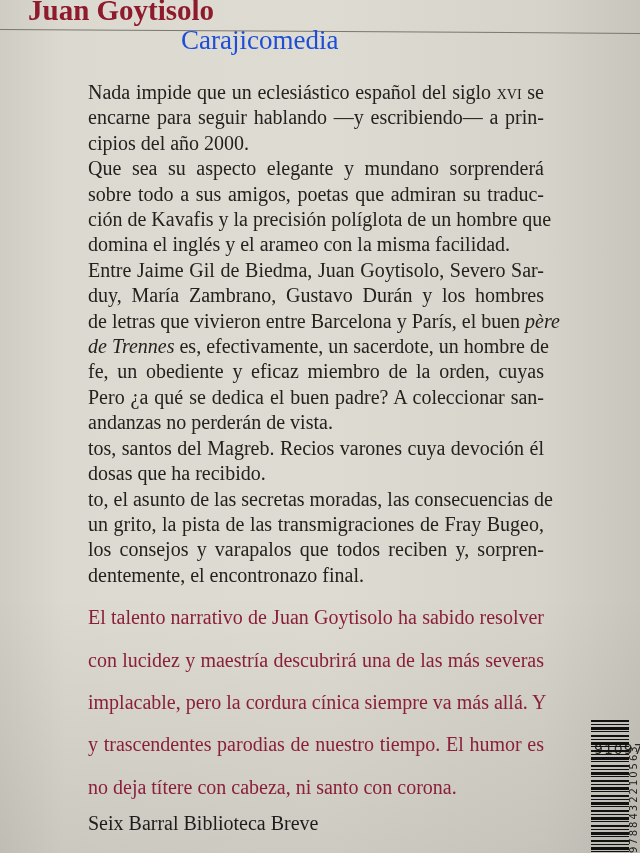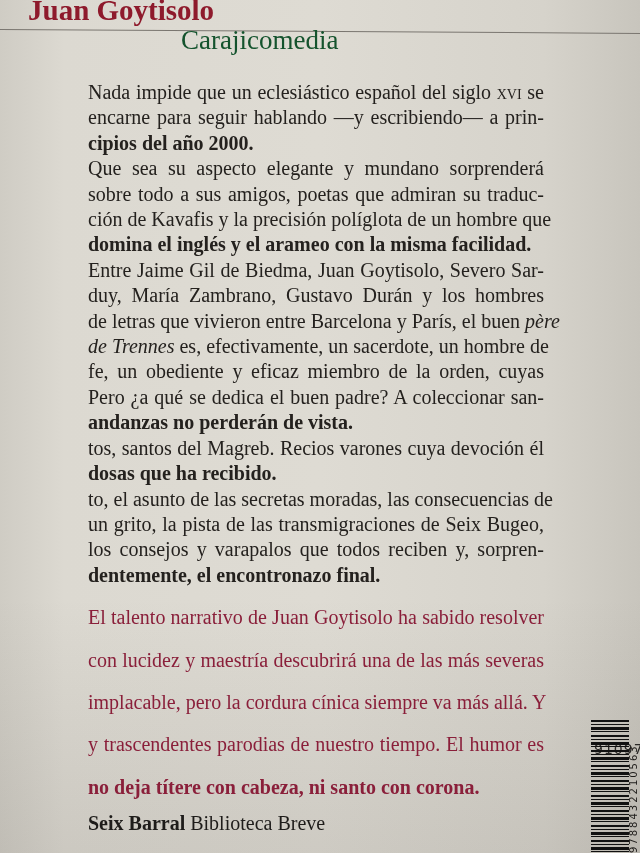--- a/index.html
+++ b/index.html
@@ -15,34 +15,34 @@
   .rule {
     position:absolute; left:0; top:29px; width:640px; height:1px;
     background:#7a7670; transform:rotate(0.35deg); transform-origin:left;
   }
   .author {
     position:absolute; left:28px; top:-6px;
     font-size:29px; font-weight:bold; color:#8e1a2c; letter-spacing:0px;
   }
   .title {
     position:absolute; left:181px; top:25px;
-    font-size:27px; color:#14532d;
+    font-size:27px; color:#1d4ed8;
   }
   .body-text {
     position:absolute; left:88px; top:80px; width:456px;
     font-size:20px; line-height:25.4px; color:#24211e;
   }
   .body-text .ln { display:block; white-space:nowrap; text-align:justify; text-align-last:justify; }
-  .body-text .ln.last { text-align-last:left;font-weight:bold; }
+  .body-text .ln.last { text-align-last:left; }
   .body-text .red { color:#8a1f3a;margin-top:17px; }
   .sc { font-variant:small-caps; }
   .publisher {
     position:absolute; left:88px; top:812px; font-size:20px; color:#1e1c1a;
   }
-  .publisher b { font-weight:bold; }
+  .publisher b { font-weight:normal; }
   .isbn-top {
     position:absolute; left:594px; top:699px; font-size:14px; color:#2a2826;
     font-family: "DejaVu Sans", sans-serif; letter-spacing:1px;margin-top:42px;
   }
   .barcode {
     position:absolute; left:591px; top:720px; width:38px; height:133px;
     background: repeating-linear-gradient(180deg,
       #111 0px, #111 2px, transparent 2px, transparent 4px,
       #111 4px, #111 5px, transparent 5px, transparent 7px,
       #111 7px, #111 10px, transparent 10px, transparent 11px,
@@ -73,21 +73,21 @@
   <span class="ln">Entre Jaime Gil de Biedma, Juan Goytisolo, Severo Sar-</span>
   <span class="ln">duy, María Zambrano, Gustavo Durán y los hombres</span>
   <span class="ln">de letras que vivieron entre Barcelona y París, el buen <i>père</i></span>
   <span class="ln"><i>de Trennes</i> es, efectivamente, un sacerdote, un hombre de</span>
   <span class="ln">fe, un obediente y eficaz miembro de la orden, cuyas</span>
   <span class="ln">Pero ¿a qué se dedica el buen padre? A coleccionar san-</span>
   <span class="ln last">andanzas no perderán de vista.</span>
   <span class="ln">tos, santos del Magreb. Recios varones cuya devoción él</span>
   <span class="ln last">dosas que ha recibido.</span>
   <span class="ln">to, el asunto de las secretas moradas, las consecuencias de</span>
-  <span class="ln">un grito, la pista de las transmigraciones de Seix Bugeo,</span>
+  <span class="ln">un grito, la pista de las transmigraciones de Fray Bugeo,</span>
   <span class="ln">los consejos y varapalos que todos reciben y, sorpren-</span>
   <span class="ln last">dentemente, el encontronazo final.</span>
   <span class="ln red">El talento narrativo de Juan Goytisolo ha sabido resolver</span>
   <span class="ln red">con lucidez y maestría descubrirá una de las más severas</span>
   <span class="ln red">implacable, pero la cordura cínica siempre va más allá. Y</span>
   <span class="ln red">y trascendentes parodias de nuestro tiempo. El humor es</span>
   <span class="ln red last">no deja títere con cabeza, ni santo con corona.</span>
 </div>
 
 <div class="publisher">

